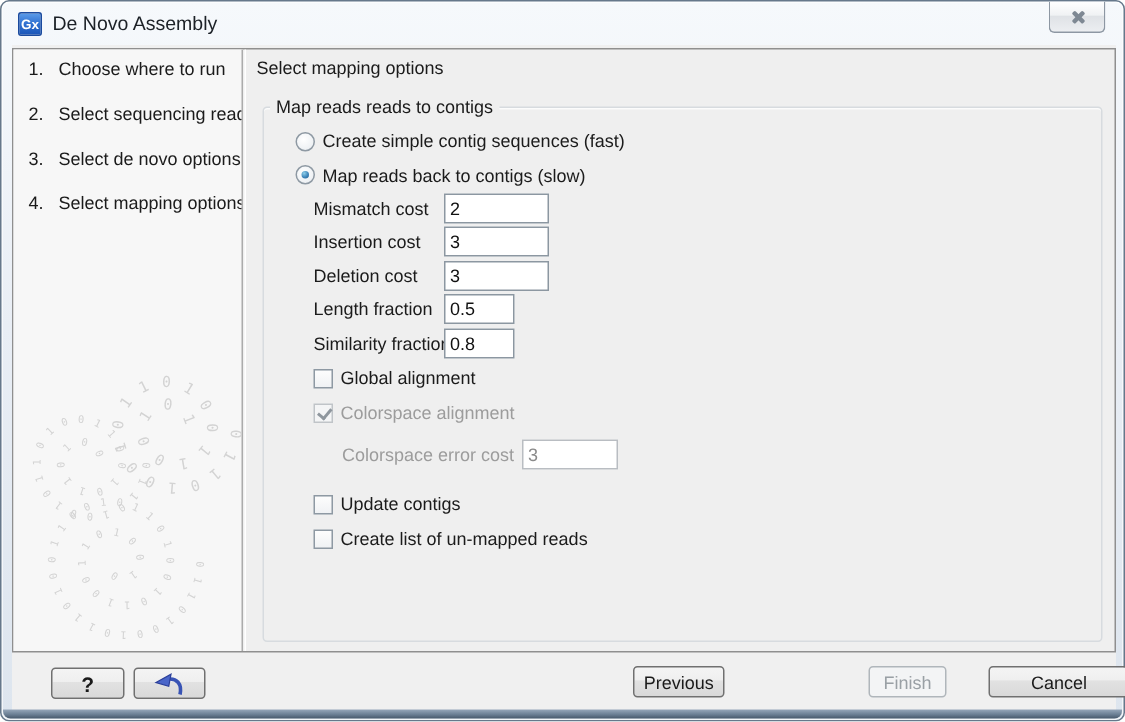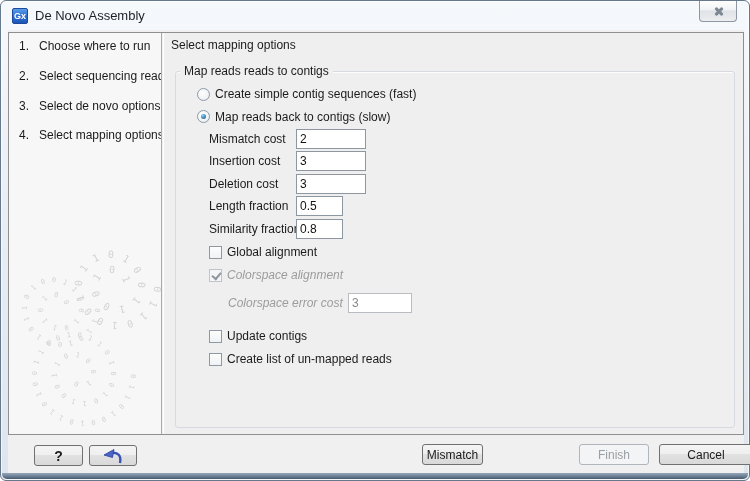--- a/index.html
+++ b/index.html
@@ -72,21 +72,21 @@
   .checkbox{
     position:absolute;width:13px;height:13px;
     border:1px solid #8e99a3;background:linear-gradient(#fdfdfd,#f0f2f4);
   }
   .checkbox.disabled{border-color:#c0c4c8;background:#f4f5f6;}
   .checkbox.checked::after{
     content:"";position:absolute;left:2px;top:2px;width:7px;height:4px;
     border-left:2px solid #8f979e;border-bottom:2px solid #8f979e;transform:rotate(-50deg);
   }
   .ctl-label{position:absolute;white-space:nowrap;}
-  .ctl-label.dim{color:#9c9c9c;font-style:italic;}
+  .ctl-label.dim{color:#9c9c9c;}
   .txt{
     position:absolute;height:20px;border:1px solid #8c97a1;background:#ffffff;
     font-family:"Liberation Sans","DejaVu Sans",sans-serif;font-size:12px;color:#111;
     padding:1px 3px;outline:none;
   }
   .txt.dim{border-color:#b9bdc2;color:#8a8a8a;}
   
   .btn{
     position:absolute;height:21px;border:1px solid #707070;border-radius:3px;
     background:linear-gradient(#f4f4f4 0%,#efefef 45%,#e2e2e2 46%,#d9d9d9 100%);
@@ -190,19 +190,19 @@
       </div>
     </div>
 
     <button class="btn help" style="left:33px;top:444px;width:49px">?</button>
     <button class="btn" style="left:88px;top:444px;width:48px">
       <svg width="24" height="18" viewBox="0 0 24 18">
         <path d="M19 16 C20.5 9 17 4.5 10 6" fill="none" stroke="#3853b4" stroke-width="2.4"></path>
         <polygon points="3,8 13,2.5 11.5,10.5" fill="#4a66c9" stroke="#2b3f9a" stroke-width="0.8"></polygon>
       </svg>
     </button>
-    <button class="btn" style="left:421px;top:443px;width:61px">Mismatch</button>
-    <button class="btn disabled" style="left:578px;top:443px;width:70px" disabled="">Finish</button>
+    <button class="btn" style="left:421px;top:443px;width:61px">Previous</button>
+    <button class="btn disabled" style="left:578px;top:443px;width:52px" disabled="">Finish</button>
     <button class="btn" style="left:658px;top:443px;width:94px">Cancel</button>
 
     <div class="bottom-edge"></div>
   </div>
 </div>
 
 </body></html>

